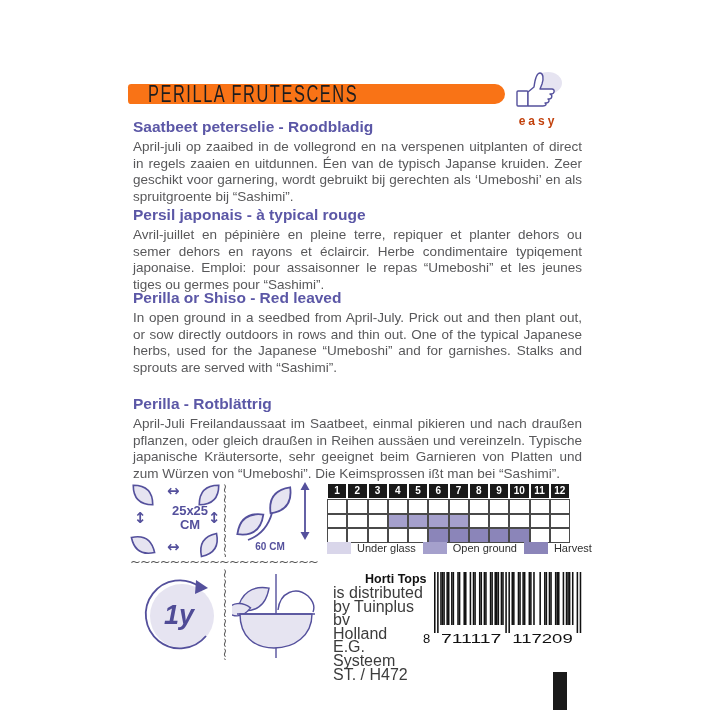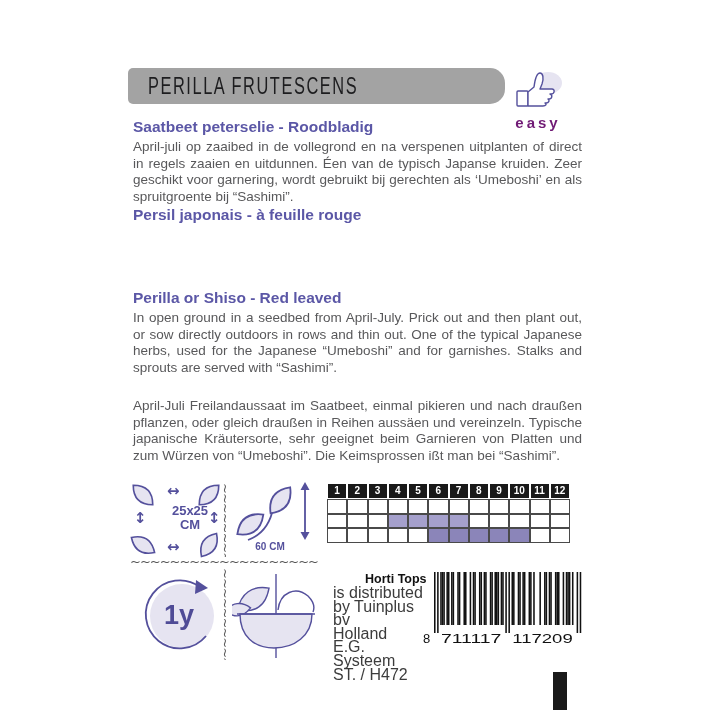--- a/index.html
+++ b/index.html
@@ -2,33 +2,33 @@
 <html><head>
 <meta charset="utf-8">
 <style>
   html,body { margin:0; padding:0; background:#fff; }
   .page {
     position:relative; width:710px; height:710px; background:#ffffff;
     font-family:"Liberation Sans", sans-serif; overflow:hidden;
   }
   
   .banner {
-    position:absolute; left:128px; top:68px; width:377px; height:36px;
-    background:#a3a3a3; border-radius:5px 15px 15px 5px;
+    position:absolute; left:128px; top:84px; width:377px; height:20px;
+    background:#f97316; border-radius:5px 15px 15px 5px;
     display:flex; align-items:center;
   }
   .title-text {
     display:inline-block; margin-left:20px;
     transform:scale(.78,1.12); transform-origin:left center;
     font-size:21px; font-weight:500; letter-spacing:2px; color:#1d1d1f;
     white-space:nowrap;
   }
   
   .easy-badge { position:absolute; left:511px; top:70px; width:54px; text-align:center; }
-  .easy-label { font-size:15px; font-weight:bold; letter-spacing:3px; color:#701a75; margin-top:-2px; }
+  .easy-label { font-size:12px; font-weight:bold; letter-spacing:3px; color:#c2410c; margin-top:-2px; }
   
   .section { position:absolute; left:133px; width:449px; }
   .sec-heading { margin:0; font-size:15.5px; font-weight:bold; color:#5b57a6; }
   .sec-body {
     margin:3px 0 0 0; font-size:13.5px; line-height:16.6px; color:#58585a;
     text-align:justify;
   }
   .sec-nl { top:118px; } .sec-fr { top:206px; } .sec-en { top:289px; } .sec-de { top:395px; }
   
   .spacing-box { position:absolute; left:130px; top:482px; width:96px; height:78px; }
@@ -51,21 +51,21 @@
   .cal-head {
     background:#191919; color:#fff; font-weight:bold; font-size:10px;
     text-align:center; line-height:14px; height:14px; border:1px solid #fff;
   }
   .cal-cell { height:12.5px; border:0.5px solid #4a4a4a; background:#fff; }
   .legend { position:absolute; left:327px; top:542px; display:flex; align-items:center; gap:7px; }
   .legend-item { display:flex; align-items:center; gap:6px; }
   .legend-swatch { width:24px; height:12px; display:inline-block; }
   .legend-label { font-size:11px; color:#2e2e2e; }
   
-  .viability-box { position:absolute; left:136px; top:570px; }
+  .viability-box { position:absolute; left:136px; top:570px;font-style:italic; }
   .bowl-box { position:absolute; left:232px; top:568px; }
   .distributor { position:absolute; left:333px; top:572px; width:96px; }
   .dist-name { font-size:12.5px; font-weight:bold; color:#111;padding-left:32px; }
   .dist-line { font-size:16px; line-height:13.6px; color:#3c3c3c; }
   .barcode-wrap { position:absolute; left:422px; top:572px; }
   .reg-mark { position:absolute; left:553px; top:672px; width:14px; height:38px; background:#1a1a1a; }
 </style>
 </head>
 <body>
 
@@ -84,27 +84,29 @@
       </svg>
     </span>
     <div class="easy-label">easy</div>
   </div>
 
   <div class="section sec-nl">
     <h2 class="sec-heading">Saatbeet peterselie - Roodbladig</h2>
     <p class="sec-body">April-juli op zaaibed in de vollegrond en na verspenen uitplanten of direct in regels zaaien en uitdunnen. Éen van de typisch Japanse kruiden. Zeer geschikt voor garnering, wordt gebruikt bij gerechten als ‘Umeboshi’ en als spruitgroente bij “Sashimi”.</p>
   </div>
   <div class="section sec-fr">
-    <h2 class="sec-heading">Persil japonais - à feuille rouge</h2>
+    <h2 class="sec-heading">Persil japonais - à typical rouge</h2>
+    <p class="sec-body">Avril-juillet en pépinière en pleine terre, repiquer et planter dehors ou semer dehors en rayons et éclaircir. Herbe condimentaire typiqement japonaise. Emploi: pour assaisonner le repas “Umeboshi” et les jeunes tiges ou germes pour “Sashimi”.</p>
   </div>
   <div class="section sec-en">
     <h2 class="sec-heading">Perilla or Shiso - Red leaved</h2>
     <p class="sec-body">In open ground in a seedbed from April-July.  Prick out and then plant out, or sow directly outdoors in rows and thin out. One of the typical Japanese herbs, used for the Japanese “Umeboshi” and for garnishes. Stalks and sprouts are served with  “Sashimi”.</p>
   </div>
   <div class="section sec-de">
+    <h2 class="sec-heading">Perilla - Rotblättrig</h2>
     <p class="sec-body">April-Juli Freilandaussaat im Saatbeet, einmal pikieren und nach draußen pflanzen, oder gleich draußen in Reihen aussäen und vereinzeln. Typische japanische Kräutersorte, sehr geeignet beim Garnieren von Platten und zum Würzen von “Umeboshi”. Die Keimsprossen ißt man bei “Sashimi”.</p>
   </div>
 
   <div class="spacing-box">
     <span class="leaf-svg" style="left:0;top:0">
       <svg width="26" height="26" viewBox="0 0 32 32" style="transform:scale(-1,1)">
         <path d="M4 28 C4 12 12 4 28 4 C28 20 20 28 4 28 Z" fill="#e6e4f1" stroke="#54509c" stroke-width="2"></path>
       </svg></span>
     <span class="leaf-svg" style="left:66px;top:0">
       <svg width="26" height="26" viewBox="0 0 32 32">
@@ -195,20 +197,34 @@
         <div class="cal-cell"></div>
         <div class="cal-cell" style="background: rgb(139, 133, 185);"></div>
         <div class="cal-cell" style="background: rgb(139, 133, 185);"></div>
         <div class="cal-cell" style="background: rgb(139, 133, 185);"></div>
         <div class="cal-cell" style="background: rgb(139, 133, 185);"></div>
         <div class="cal-cell" style="background: rgb(139, 133, 185);"></div>
         <div class="cal-cell"></div>
         <div class="cal-cell"></div>
       </div>
   </div>
+  <div class="legend">
+      <span class="legend-item">
+        <span class="legend-swatch" style="background: rgb(217, 214, 234);"></span>
+        <span class="legend-label">Under glass</span>
+      </span>
+      <span class="legend-item">
+        <span class="legend-swatch" style="background: rgb(165, 160, 204);"></span>
+        <span class="legend-label">Open ground</span>
+      </span>
+      <span class="legend-item">
+        <span class="legend-swatch" style="background: rgb(139, 133, 185);"></span>
+        <span class="legend-label">Harvest</span>
+      </span>
+    </div>
 
   <div class="wavy" style="left:130px;top:558px;width:188px"></div>
 
   <div class="viability-box">
     <svg width="86" height="86" viewBox="0 0 86 86">
       <circle cx="46" cy="46" r="32" fill="#e6e4f1"></circle>
       <path d="M 70 66 A 34 34 0 1 1 64 17" fill="none" stroke="#54509c" stroke-width="1.8"></path>
       <polygon points="60,10 72,18 59,24" fill="#54509c"></polygon>
       <text x="43" y="54" text-anchor="middle" font-family="Liberation Sans, sans-serif" font-size="27" font-weight="bold" fill="#4f4b96">1y</text>
     </svg>

